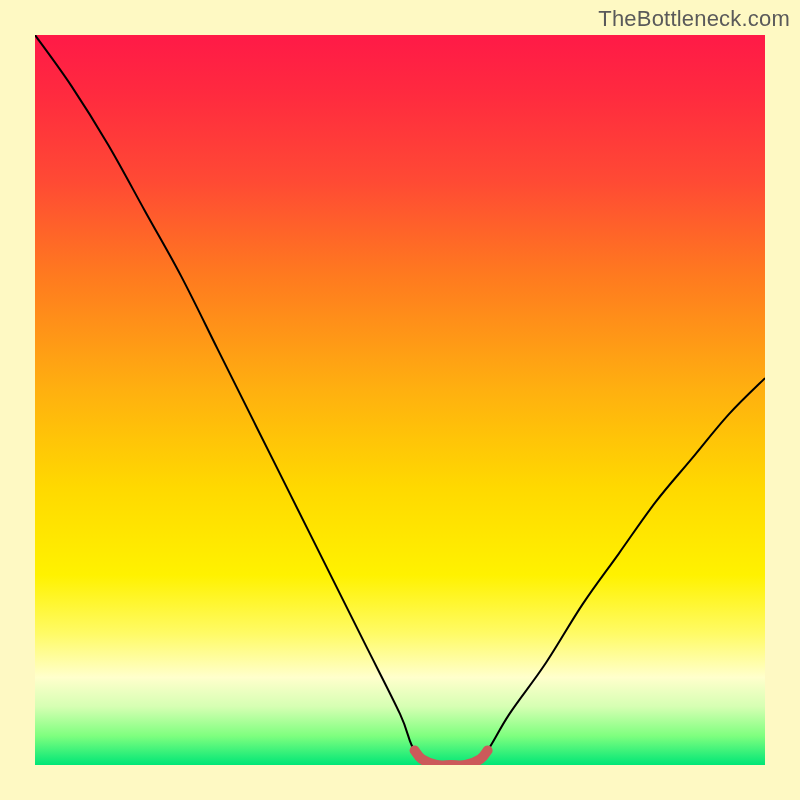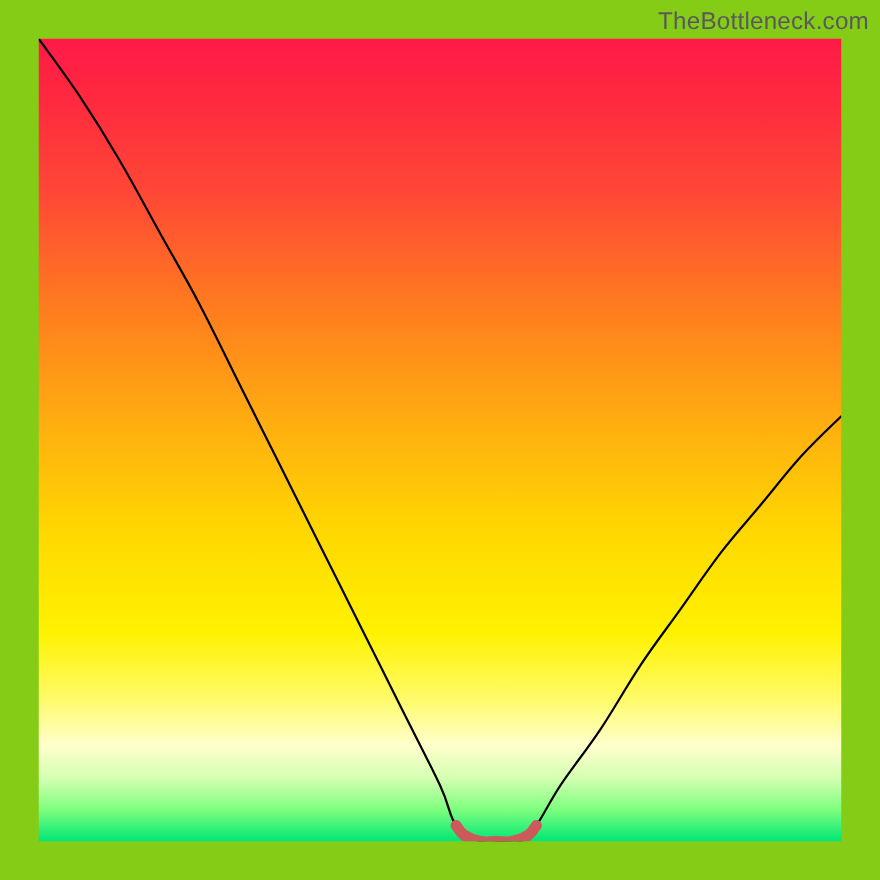--- a/index.html
+++ b/index.html
@@ -8,21 +8,21 @@
     width: 800px;
     height: 800px;
     background: #000;
     overflow: hidden;
     font-family: Arial, Helvetica, sans-serif;
   }
   .frame {
     position: relative;
     width: 800px;
     height: 800px;
-    background: #84cc16;
+    background: #fef9c3;
   }
   .plot-area {
     position: absolute;
     left: 35px;
     top: 35px;
     width: 730px;
     height: 730px;
     overflow: hidden;
   }
   .gradient {

